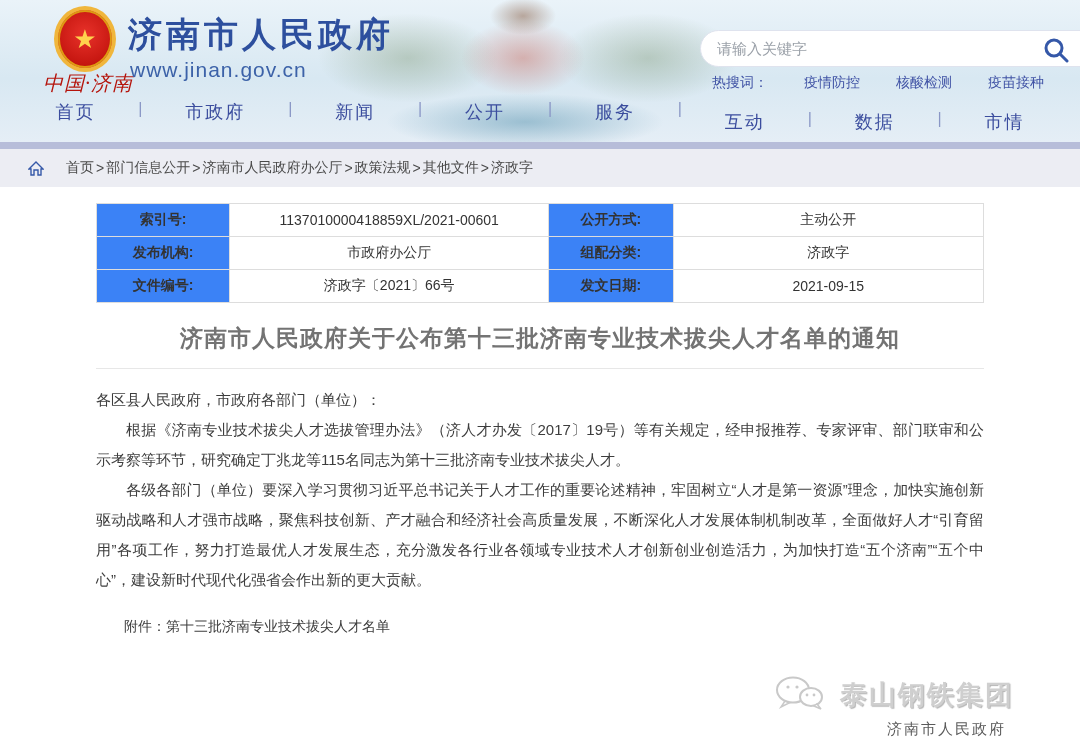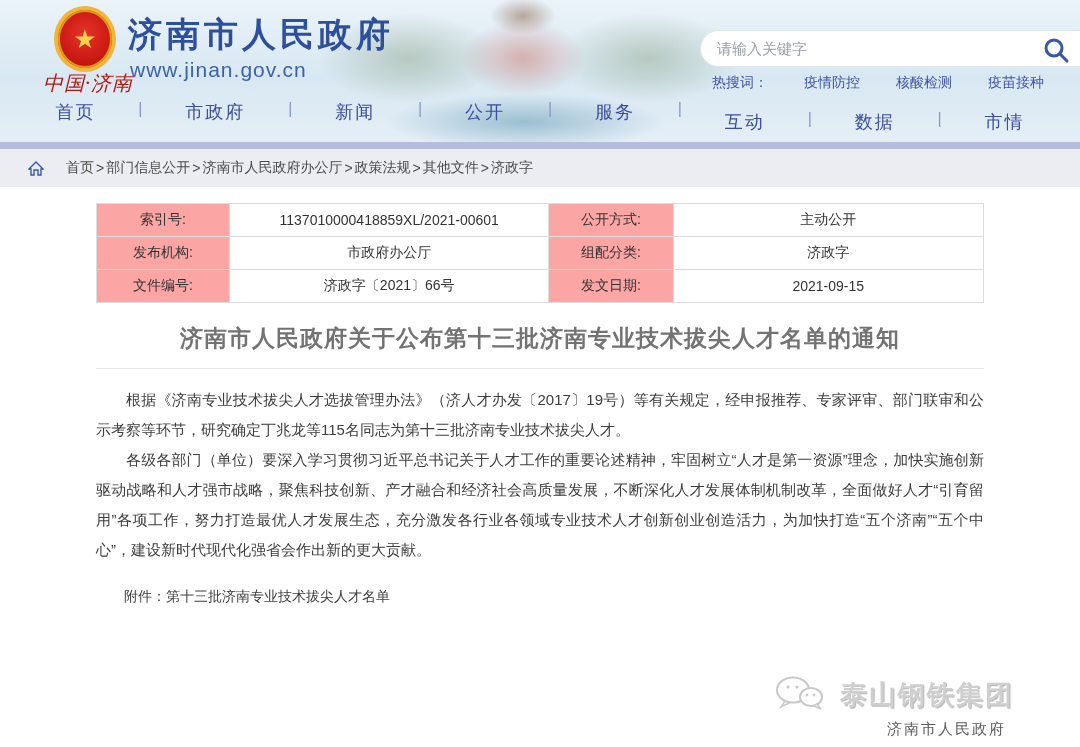--- a/index.html
+++ b/index.html
@@ -54,21 +54,21 @@
     padding-left:28px; font-size:14px; color:#4a4a4a; }
   .home-icon { margin-right:22px; display:inline-flex; }
   .crumb { color:#4a4a4a; text-decoration:none; }
   .crumb-sep { margin:0 2px; color:#4a4a4a; }
 
   
   .content { width:888px; margin:0 auto; padding-top:16px; }
   table.meta-table { width:100%; border-collapse:collapse; table-layout:fixed; }
   .meta-table th, .meta-table td { border:1px solid #ddd; height:33px; font-size:14px;
     text-align:center; color:#333; padding:2px 6px; }
-  .meta-table th { background:#fca5a5; font-weight:normal; width:15%; }
+  .meta-table th { background:#3b82f6; font-weight:bold; width:15%; }
   .meta-table td.v1 { width:36%; }
   .meta-table th.l2 { width:14%; }
   .meta-table td.v2 { width:35%; }
 
   .doc-title { margin-top:20px; padding-bottom:14px; border-bottom:1px solid #e7e7e7;
     text-align:center; font-size:23px; font-weight:bold; color:#737373; letter-spacing:1px; }
   .doc-body { margin-top:16px; font-size:15px; line-height:30px; color:#3d3d3d; text-align:justify; }
   .doc-body p.indent { text-indent:2em; }
   .attachment { margin-top:16px; text-indent:2em; font-size:14px; color:#3d3d3d; }
 
@@ -173,20 +173,21 @@
         <td class="v1">济政字〔2021〕66号</td>
         <th class="l2">发文日期:</th>
         <td class="v2">2021-09-15</td>
       </tr>
     </tbody>
       </table>
 
     <h1 class="doc-title">济南市人民政府关于公布第十三批济南专业技术拔尖人才名单的通知</h1>
 
     <div class="doc-body">
+      <p>各区县人民政府，市政府各部门（单位）：</p>
       <p class="indent">根据《济南专业技术拔尖人才选拔管理办法》（济人才办发〔2017〕19号）等有关规定，经申报推荐、专家评审、部门联审和公示考察等环节，研究确定丁兆龙等115名同志为第十三批济南专业技术拔尖人才。</p>
       <p class="indent">各级各部门（单位）要深入学习贯彻习近平总书记关于人才工作的重要论述精神，牢固树立“人才是第一资源”理念，加快实施创新驱动战略和人才强市战略，聚焦科技创新、产才融合和经济社会高质量发展，不断深化人才发展体制机制改革，全面做好人才“引育留用”各项工作，努力打造最优人才发展生态，充分激发各行业各领域专业技术人才创新创业创造活力，为加快打造“五个济南”“五个中心”，建设新时代现代化强省会作出新的更大贡献。</p>
       <p class="attachment">附件：第十三批济南专业技术拔尖人才名单</p>
     </div>
   </div>
 
   <div class="footer">
     <div class="watermark">
       <span>
         <svg width="52" height="36" viewBox="0 0 52 36">

